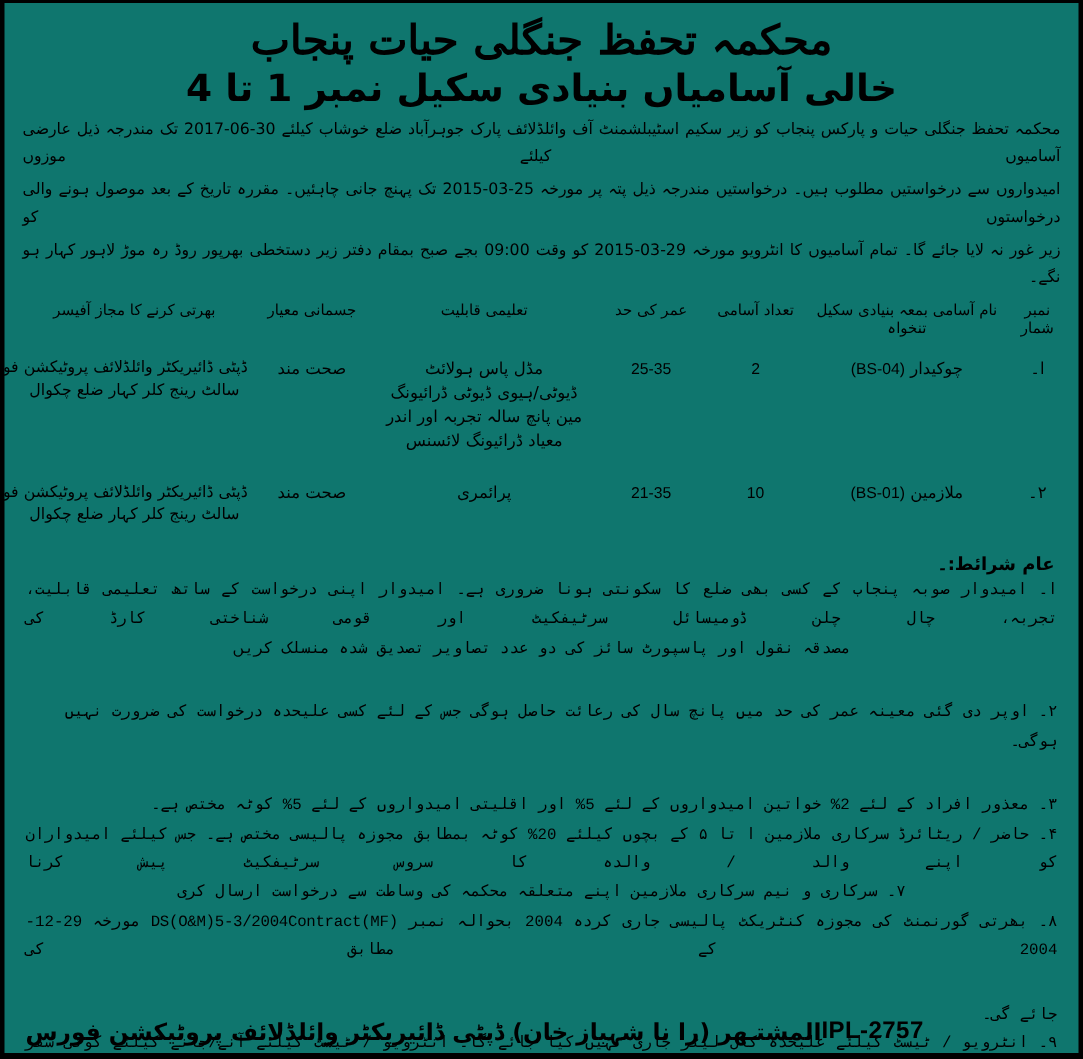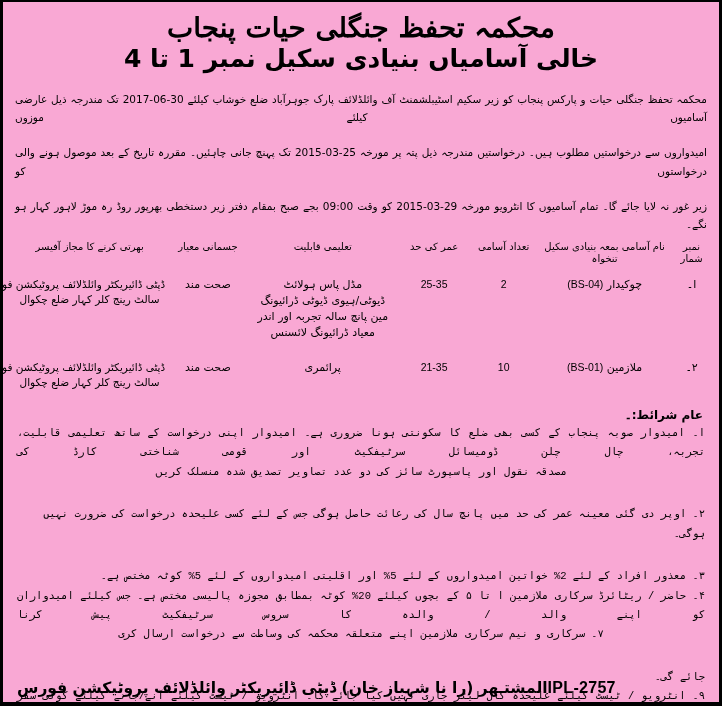--- a/index.html
+++ b/index.html
@@ -11,21 +11,21 @@
     overflow:hidden;
   }
   .page{
     position:relative;
     width:722px;height:706px;
     box-sizing:border-box;
     border-left:3px solid #000;
     border-right:3px solid #000;
     border-bottom:4px solid #000;
     border-top:2px solid #000;
-    background:#f9a8d4;
+    background:#0f766e;
   }
   .inner{
     position:relative;
     width:100%;height:100%;
     box-sizing:border-box;
     padding:4px 10px 0 10px;
     direction:rtl;
     text-align:right;
   }
   
@@ -55,21 +55,21 @@
     font-family:"DejaVu Sans", sans-serif;
     font-size:10.5px;
     line-height:1.75;
     text-align:justify;
     text-align-last:justify;
     direction:rtl;
     margin:0 0 2px 0;
     padding:0 2px;
     letter-spacing:-0.2px;
   }
-  .intro p{margin:17px 0 1px 0;}
+  .intro p{margin:4px 0 1px 0;}
   
   table.vacancy{
     width:100%;
     border-collapse:collapse;
     direction:rtl;
     font-family:"DejaVu Sans", sans-serif;
     table-layout:fixed;
     margin-top:5px;
   }
   table.vacancy th{
@@ -229,20 +229,21 @@
     </table>
 
     <div class="cond-head">عام شرائط:۔</div>
     <div class="cond">
       <p>ا۔ امیدوار صوبہ پنجاب کے کسی بھی ضلع کا سکونتی ہونا ضروری ہے۔ امیدوار اپنی درخواست کے ساتھ تعلیمی قابلیت، تجربہ، چال چلن ڈومیسائل سرٹیفکیٹ اور قومی شناختی کارڈ کی</p>
       <p class="center-last">مصدقہ نقول اور پاسپورٹ سائز کی دو عدد تصاویر تصدیق شدہ منسلک کریں</p>
       <p class="right-last">۲۔ اوپر دی گئی معینہ عمر کی حد میں پانچ سال کی رعائت حاصل ہوگی جس کے لئے کسی علیحدہ درخواست کی ضرورت نہیں ہوگی۔</p>
       <p class="right-last">۳۔ معذور افراد کے لئے 2% خواتین امیدواروں کے لئے 5% اور اقلیتی امیدواروں کے لئے 5% کوٹہ مختص ہے۔</p>
       <p>۴۔ حاضر / ریٹائرڈ سرکاری ملازمین ا تا ۵ کے بچوں کیلئے 20% کوٹہ بمطابق مجوزہ پالیسی مختص ہے۔ جس کیلئے امیدواران کو اپنے والد / والدہ کا سروس سرٹیفکیٹ پیش کرنا</p>
       <p class="center-last">۷۔ سرکاری و نیم سرکاری ملازمین اپنے متعلقہ محکمہ کی وساطت سے درخواست ارسال کری</p>
+      <p>۸۔ بھرتی گورنمنٹ کی مجوزہ کنٹریکٹ پالیسی جاری کردہ 2004 بحوالہ نمبر (DS(O&amp;M)5-3/2004Contract(MF مورخہ 29-12-2004 کے مطابق کی</p>
       <p class="right-last">جائے گی۔</p>
       <p>۹۔ انٹرویو / ٹیسٹ کیلئے علیحدہ کال لیٹر جاری نہیں کیا جائے گا۔ انٹرویو / ٹیسٹ کیلئے آنے/جانے کیلئے کوئی سفر خرچ نہ دیا جائے گا۔ انٹرویو/ٹیسٹ کے وقت امیدوار اپنے</p>
       <p class="center-last">اصل اسناد سرٹیفکیٹ ہمراہ لائیں     ۰۱۔ محکمہ شارٹ لسٹنگ کا حق محفوظ رکھتا ہے</p>
     </div>
 
     <div class="footer">
       <div class="footer-name">المشتـهر  (را نا شہباز خان)  ڈپٹی ڈائیریکٹر وائلڈلائف پروٹیکشن فورس</div>
       <div class="footer-ipl">IPL-2757</div>
     </div>
 

